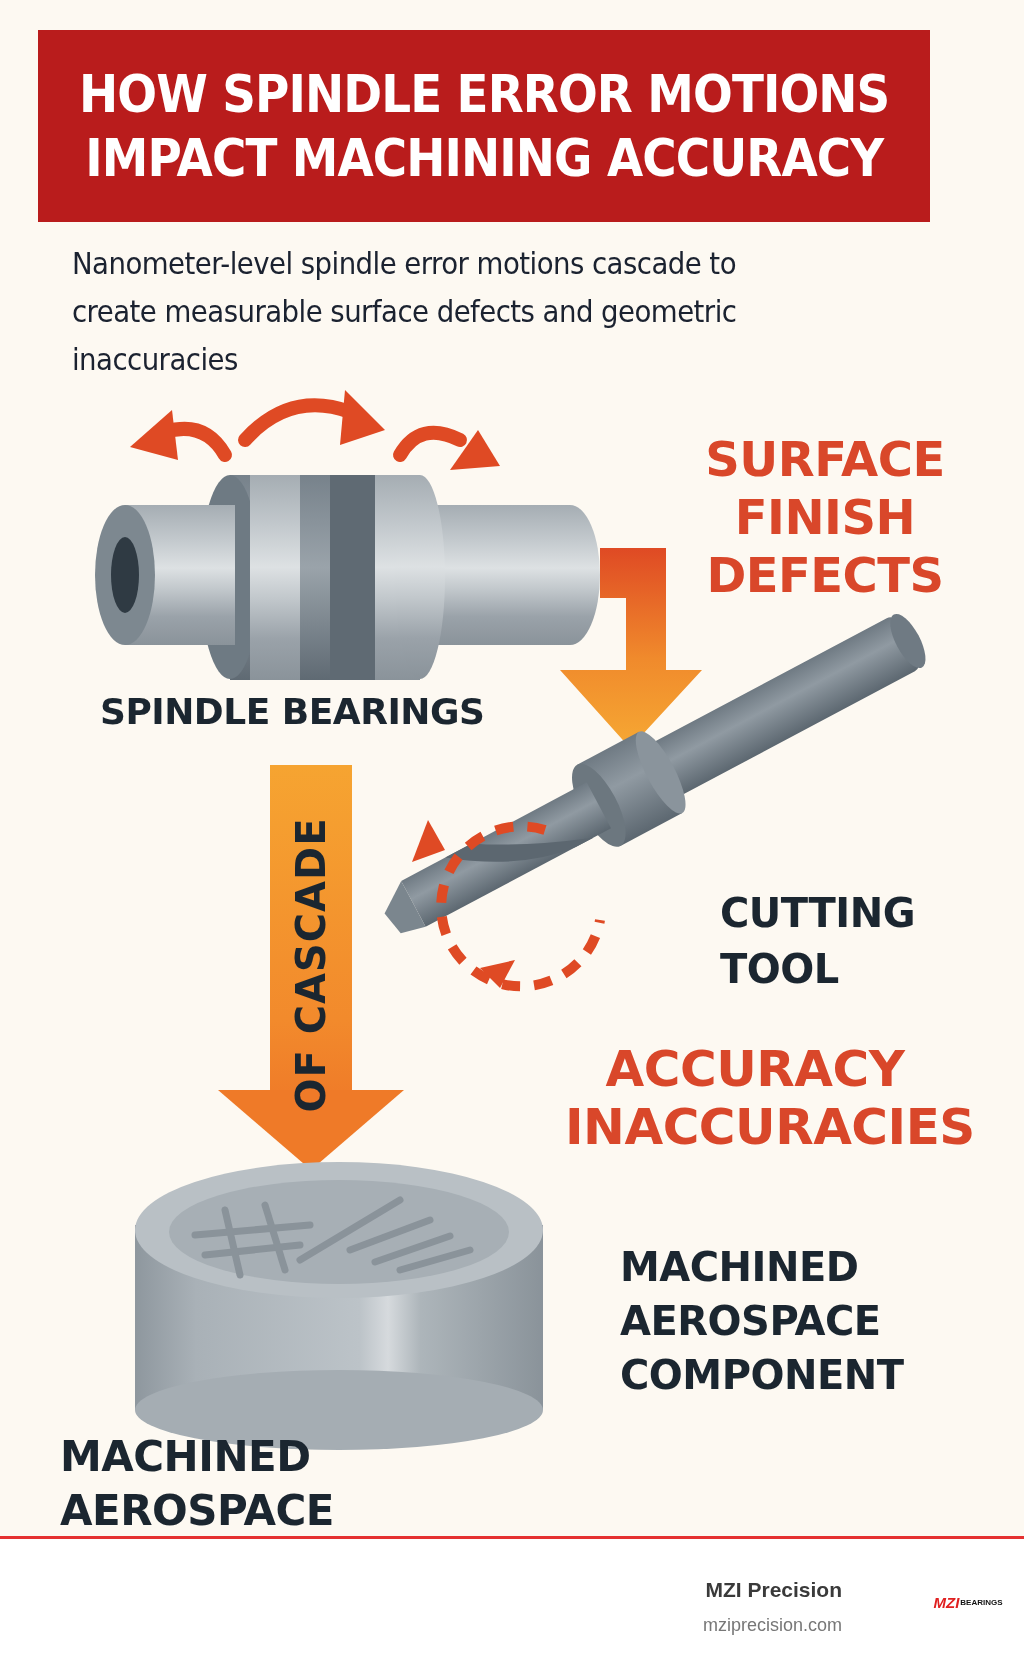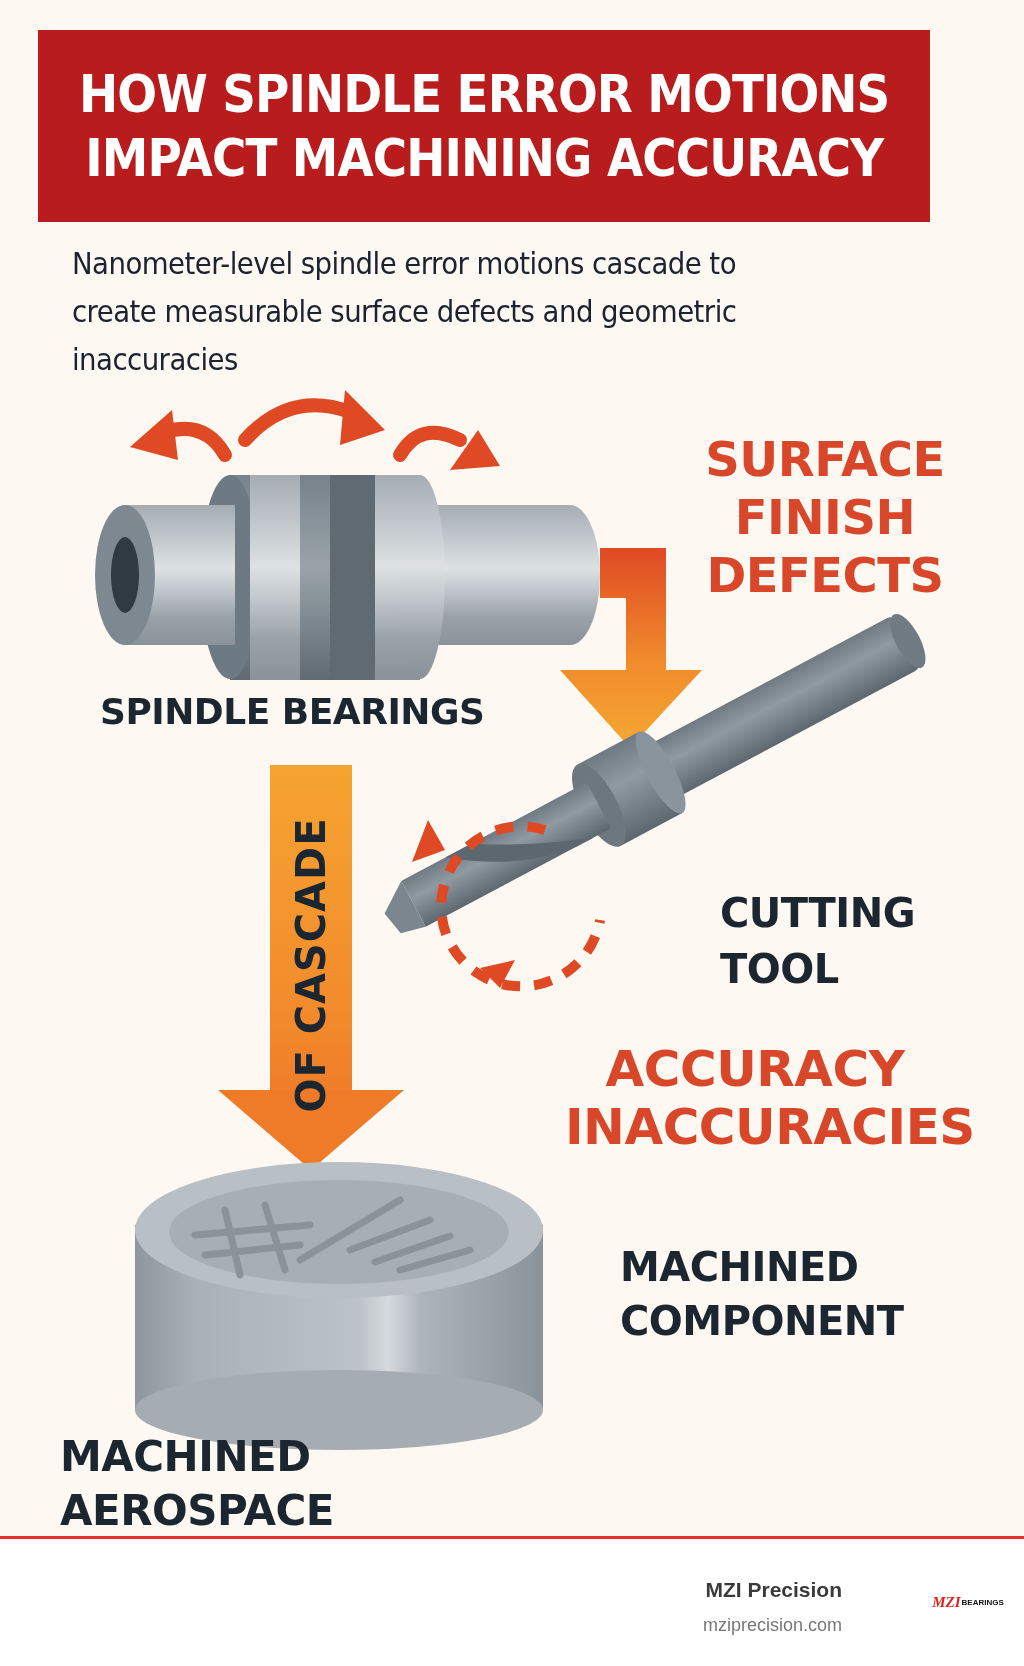--- a/index.html
+++ b/index.html
@@ -165,28 +165,29 @@
 
 <div class="abs cascade-text" style="left:311px;top:965px;transform:translate(-50%,-50%) rotate(-90deg);">OF CASCADE</div>
 
 <div class="abs label-red" style="left:565px;top:1040px;width:380px;font-size:50px;line-height:58px;">
   <div>ACCURACY</div>
   <div>INACCURACIES</div>
 </div>
 
 <div class="abs label-dark" style="left:620px;top:1240px;width:300px;font-size:40px;line-height:54px;">
   <div>MACHINED</div>
+  <div>AEROSPACE</div>
   <div>COMPONENT</div>
 </div>
 
 <div class="abs label-dark" style="left:60px;top:1430px;width:520px;font-size:42px;line-height:54px;">
   <div>MACHINED AEROSPACE</div>
   <div>COMPONENT</div>
 </div>
 
 <div class="abs footer-rule"></div>
 <div class="abs footer-bg"></div>
 <div class="abs brand">MZI Precision</div>
 <div class="abs domain">mziprecision.com</div>
 <div class="abs logo" style="display:flex;align-items:center;justify-content:center;gap:1px;">
-  <span style="color:#e02020;font-weight:bold;font-style:italic;font-size:15px;font-family:Liberation Serif, serif;">MZI</span>
+  <span style="color:#e02020;font-weight:bold;font-style:italic;font-size:15px;">MZI</span>
   <span style="color:#111;font-weight:bold;font-size:8px;">BEARINGS</span>
 </div>
 
 </body></html>

